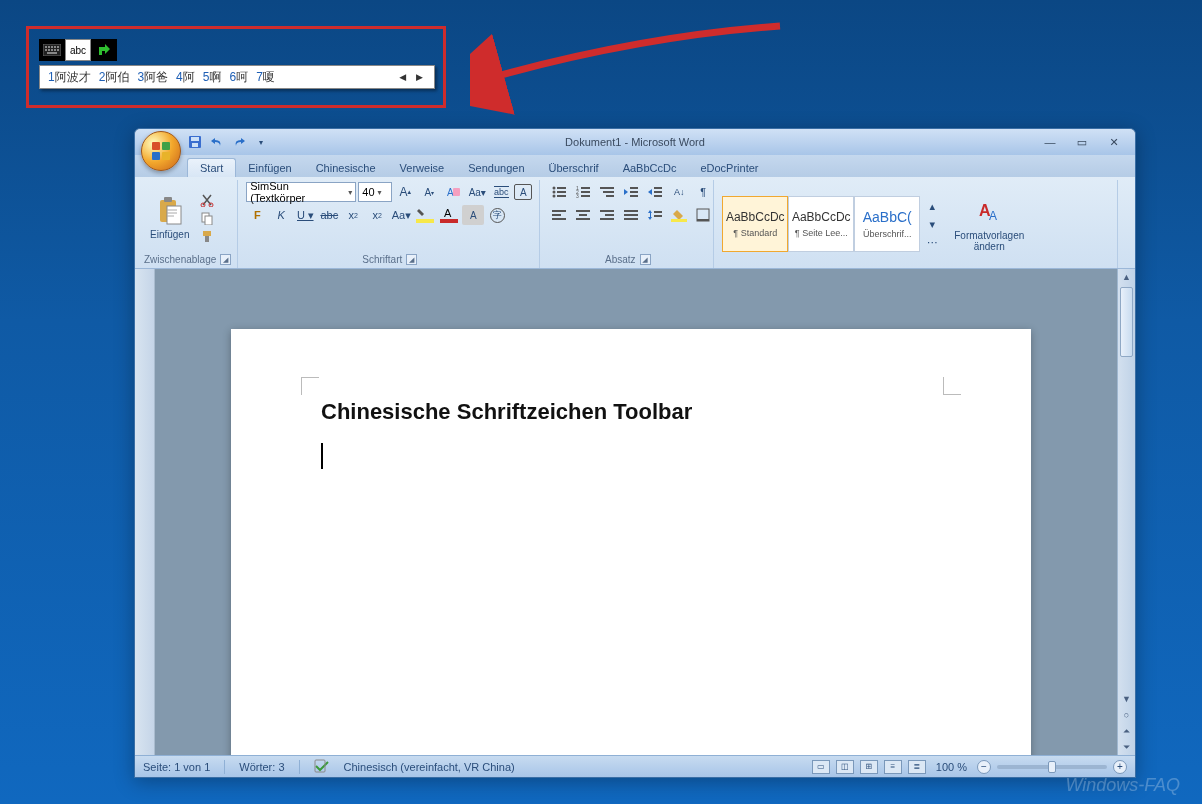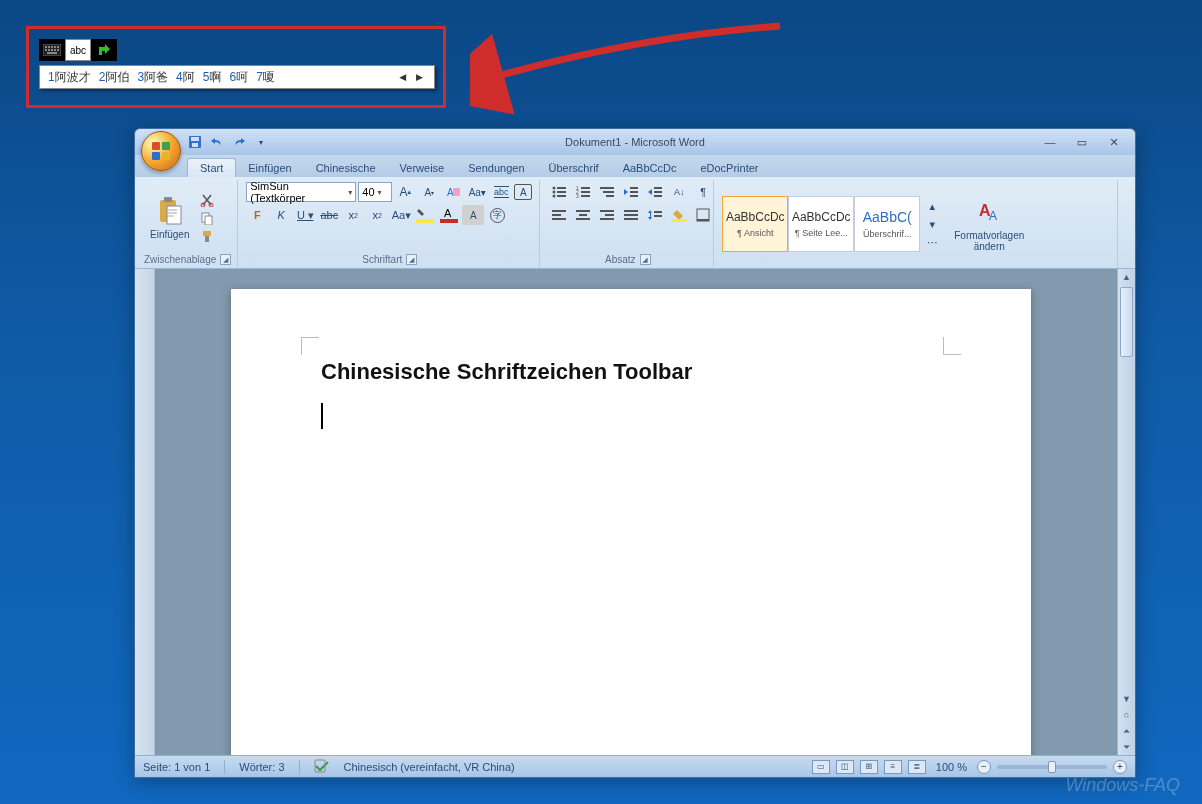--- a/index.html
+++ b/index.html
@@ -57,21 +57,21 @@
 
 .style-gal { display: flex; gap: 0; }
 .style-item { width: 66px; height: 56px; background: #fff; border: 1px solid #c0cee0; display: flex; flex-direction: column; align-items: center; justify-content: center; font-size: 9px; cursor: pointer; }
 .style-item.sel { border: 1px solid #f0a830; background: #fff4d8; }
 .style-item .prev { font-size: 12px; color: #333; margin-bottom: 4px; }
 .style-item .nm { font-size: 9px; color: #555; }
 
 
 .docarea { flex: 1; background: #8399ad; display: flex; position: relative; overflow: hidden; }
 .ruler-v { width: 20px; background: linear-gradient(90deg,#d8e4f0,#c5d5e8); border-right: 1px solid #aabccf; }
-.doc-scroll { flex: 1; overflow: auto; padding: 20px 40px 0 30px; position: relative; }
+.doc-scroll { flex: 1; overflow: auto; padding: 20px 40px 0 30px; position: relative; margin-top: 40px; }
 .page { width: 800px; min-height: 480px; background: #fff; box-shadow: 0 2px 8px rgba(0,0,0,.3); margin: 0 auto; padding: 70px 90px; position: relative; }
 .page .corner { position: absolute; width: 18px; height: 18px; border: 1px solid #bbb; }
 .page .tl { top: 50px; left: 72px; border-right: none; border-bottom: none; border-top:none; border-left:none; border-bottom:1px solid #bbb; border-right:1px solid #bbb; transform: rotate(180deg);}
 .corner.tl{top:48px;left:70px;border:none;border-bottom:1px solid #bbb;border-right:1px solid #bbb;}
 .corner.tr{top:48px;right:70px;border:none;border-bottom:1px solid #bbb;border-left:1px solid #bbb;}
 .doc-h { font-size: 22px; font-weight: bold; color: #111; }
 .cursor-line { margin-top: 18px; width: 2px; height: 26px; background: #000; }
 
 .vscroll { width: 18px; background: linear-gradient(90deg,#d3e0ef,#bfd2e7); border-left: 1px solid #9fb7d0; display: flex; flex-direction: column; }
 .vscroll .arr { height: 16px; font-size: 9px; display: flex; align-items: center; justify-content: center; color: #4a6080; cursor: pointer; }
@@ -397,21 +397,21 @@
           <span>Absatz</span>
           <span class="dlg">◢</span>
         </div>
     </div>
 
     <div class="group" style="flex:1">
       <div class="group-body">
         <div class="style-gal">
           <div class="style-item sel">
               <div class="prev">AaBbCcDc</div>
-              <div class="nm">¶ Ansicht</div>
+              <div class="nm">¶ Standard</div>
             </div>
           <div class="style-item">
               <div class="prev">AaBbCcDc</div>
               <div class="nm">¶ Seite Lee...</div>
             </div>
           <div class="style-item">
               <div class="prev" style="color:#2a6fc9;font-size:14px">AaBbC(</div>
               <div class="nm">Überschrif...</div>
             </div>
         </div>

